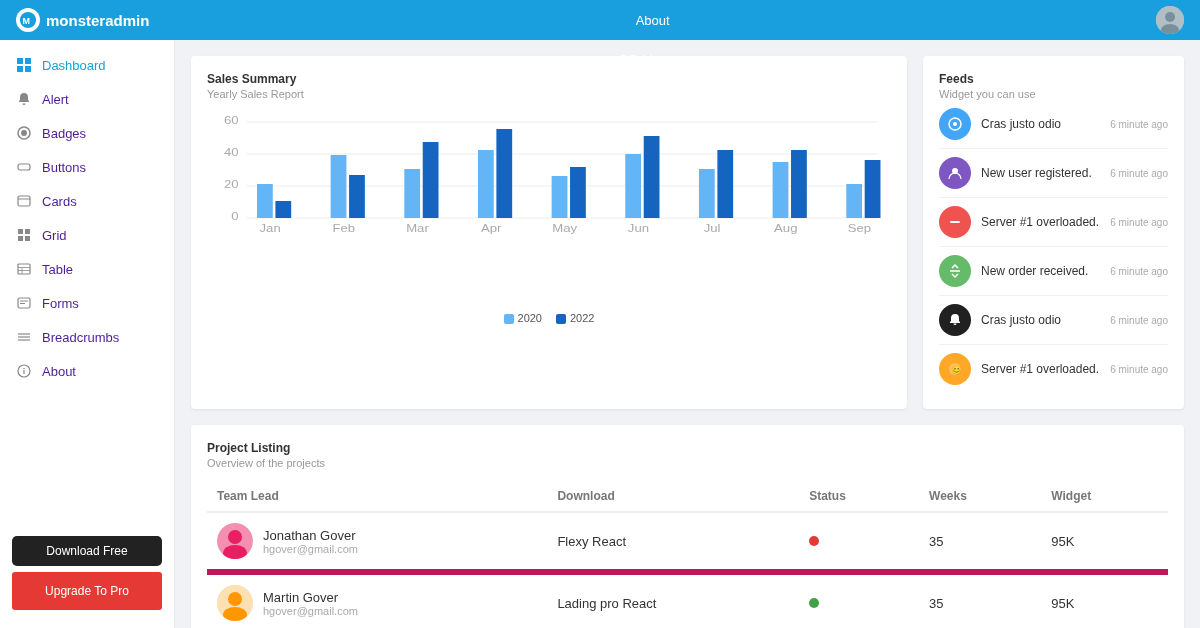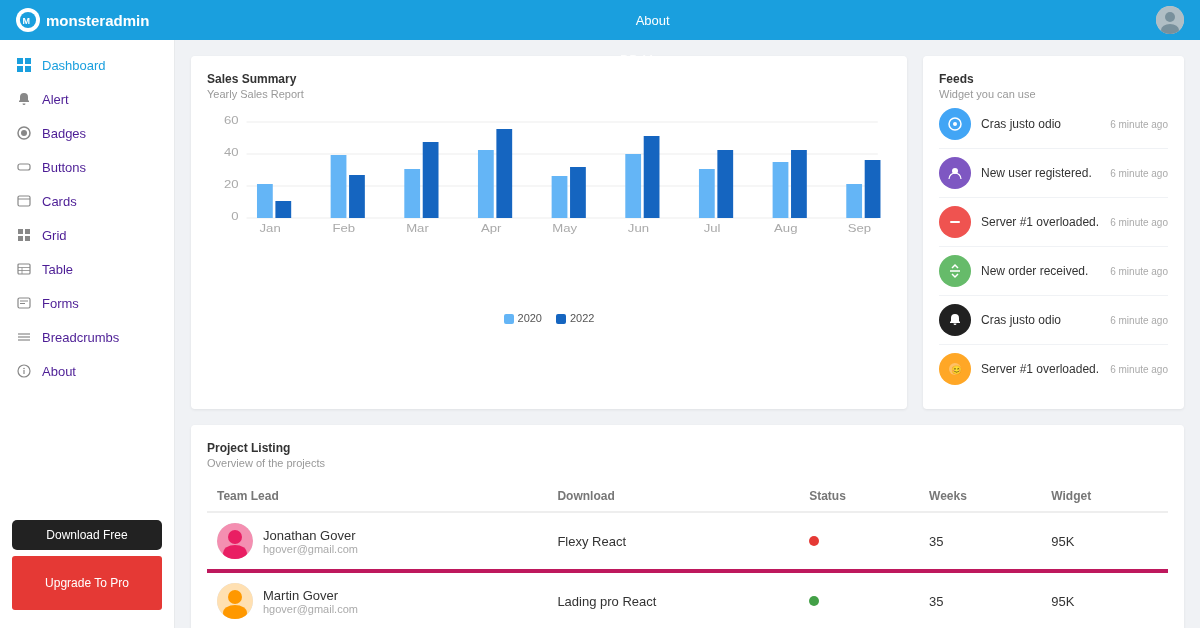--- a/index.html
+++ b/index.html
@@ -109,21 +109,21 @@
       padding: 8px 10px;
       font-size: 12px;
       cursor: pointer;
       text-align: center;
     }
     .btn-upgrade {
       background: #e53935;
       color: white;
       border: none;
       border-radius: 3px;
-      padding: 20px 10px;
+      padding: 12px 10px;
       font-size: 12px;
       cursor: pointer;
       text-align: center;
     }
 
     
     .main {
       flex: 1;
       overflow-y: auto;
       padding: 16px;
@@ -236,21 +236,21 @@
       font-size: 12px;
       color: #777;
       font-weight: 600;
       padding: 8px 10px;
       border-bottom: 2px solid #eee;
     }
     .project-table td {
       padding: 10px 10px;
       font-size: 13px;
       color: #333;
-      border-bottom: 4px solid #be185d;
+      border-bottom: 6px solid #be185d;
       vertical-align: middle;
     }
     .team-lead-cell {
       display: flex;
       align-items: center;
       gap: 10px;
     }
     .team-avatar {
       width: 36px; height: 36px;
       border-radius: 50%;

